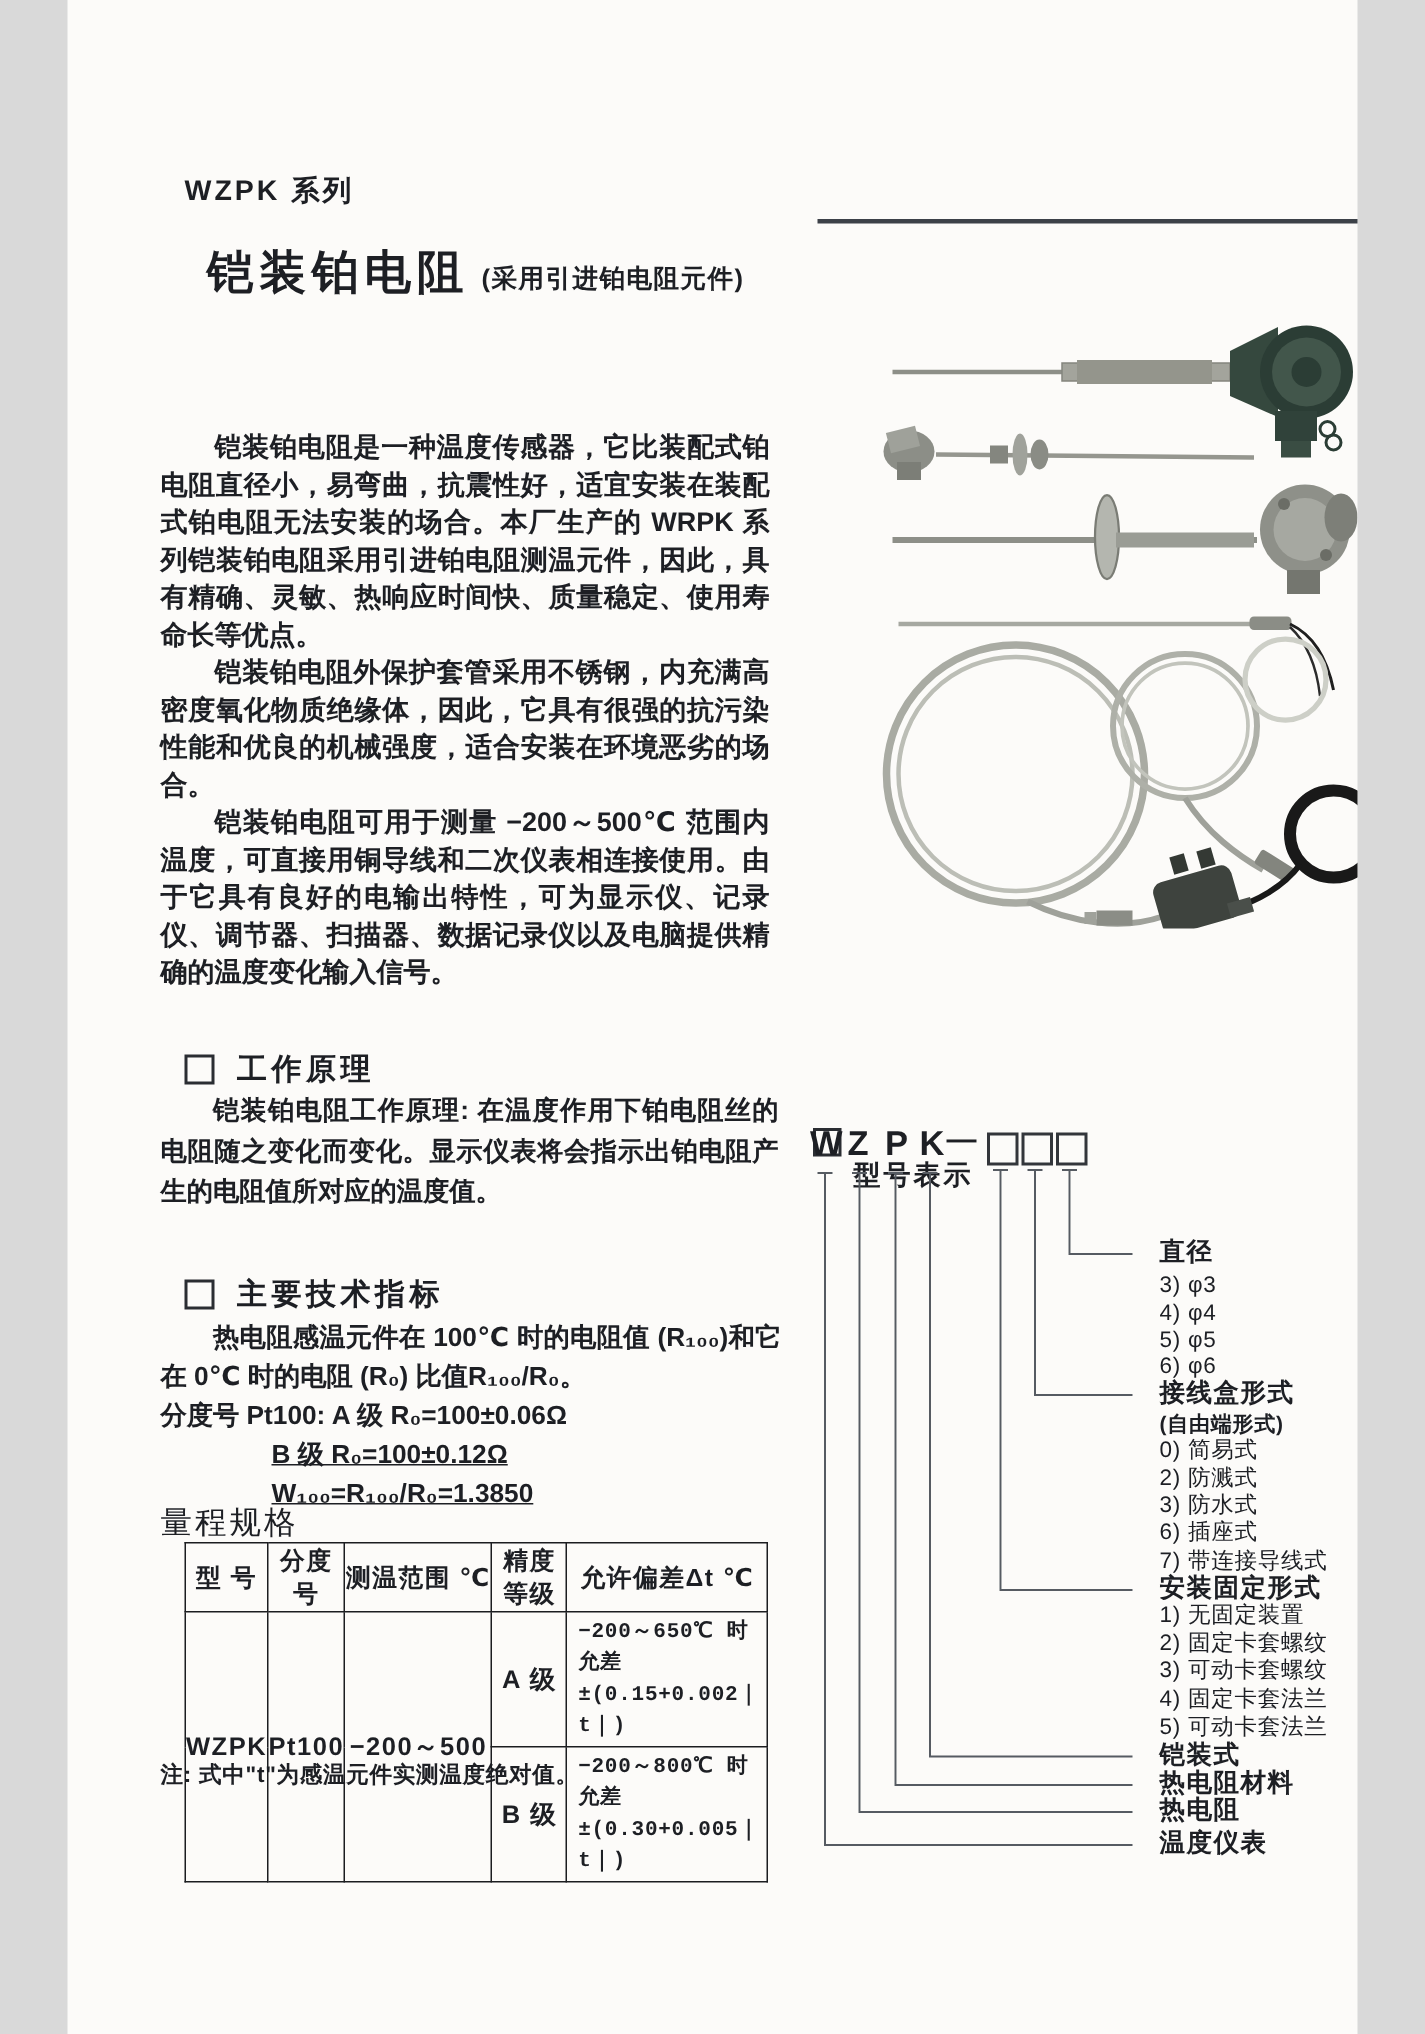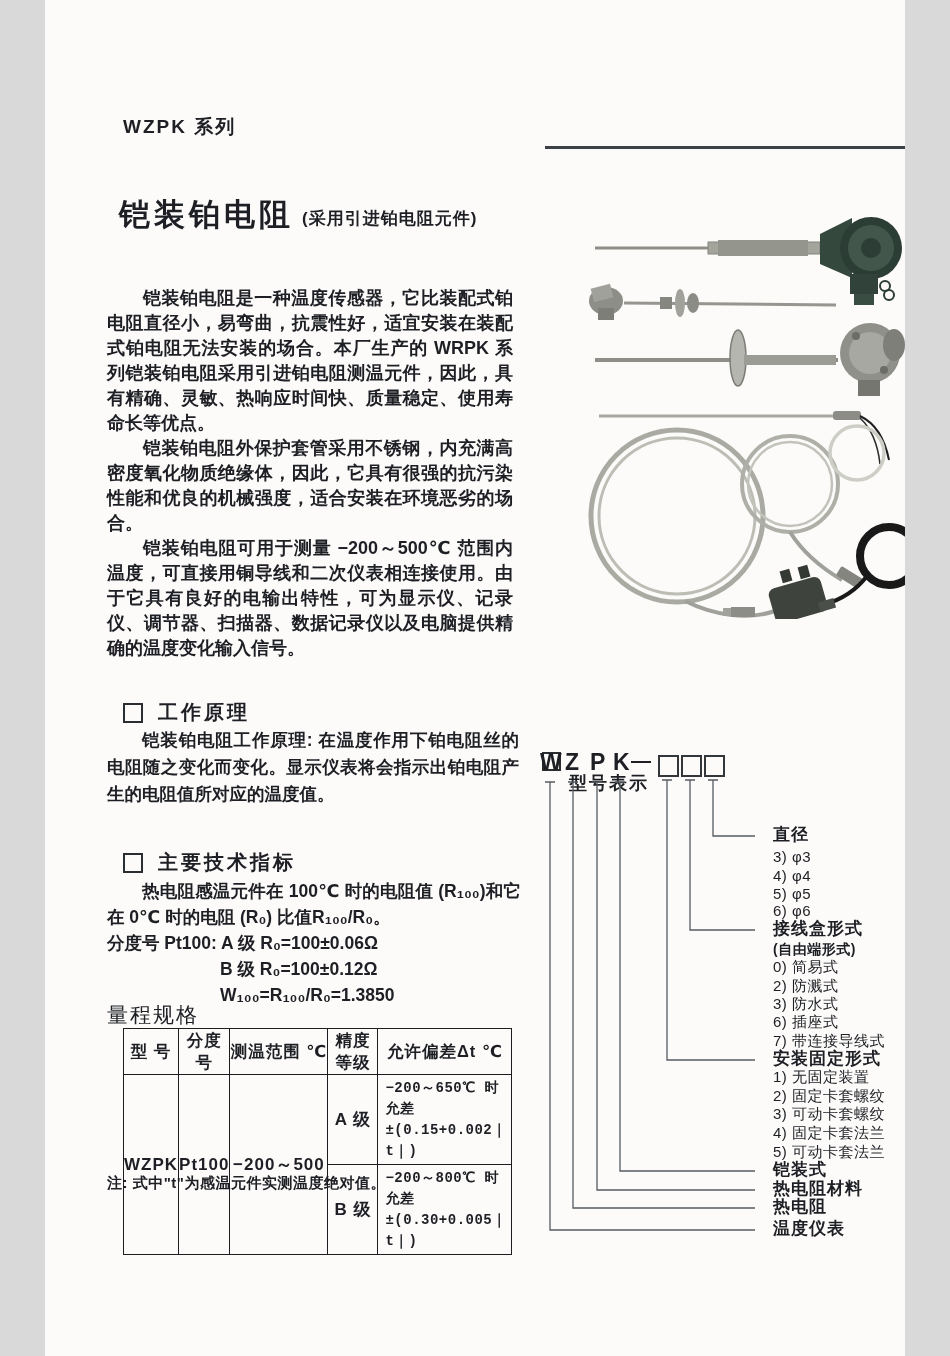--- a/index.html
+++ b/index.html
@@ -6,42 +6,42 @@
   #page{
     position:relative;width:860px;height:1356px;margin:0 auto;
     background:#fcfbf9;
     font-family:"Liberation Sans","DejaVu Sans",sans-serif;
     color:#1d1f24;overflow:hidden;
   }
   .abs{position:absolute;}
 
   
   .series-title{left:78px;top:114px;font-size:19px;font-weight:700;letter-spacing:2px;}
-  .main-title{left:74px;top:166px;display:flex;align-items:flex-end;gap:8px;margin-top:33px;}
+  .main-title{left:93px;top:166px;display:flex;align-items:flex-end;gap:8px;}
   .main-title .big{font-size:31px;font-weight:700;letter-spacing:4px;line-height:1;}
   .main-title .note{font-size:17px;font-weight:700;line-height:1;padding-bottom:3px;letter-spacing:1px;}
 
   .intro{left:62px;top:286px;width:406px;font-size:18px;line-height:25px;
          text-align:justify;font-weight:600;}
   .intro p{margin:0;text-indent:2em;}
 
   .sec-head{display:flex;align-items:center;gap:15px;}
   .sec-head .chk{width:16px;height:16px;border:2px solid #2a2d32;background:transparent;}
   .sec-head .lbl{font-size:20px;font-weight:700;letter-spacing:3px;}
 
   .wp-head{left:78px;top:699px;}
   .wp-body{left:62px;top:727px;width:412px;font-size:17.5px;line-height:27px;
            text-align:justify;font-weight:600;}
   .wp-body p{margin:0;text-indent:2em;}
 
   .tech-head{left:78px;top:849px;}
   .tech-body{left:62px;top:878px;width:414px;font-size:17.5px;line-height:26px;font-weight:600;}
   .tech-body .tintro{margin:0;text-indent:2em;text-align:justify;}
   .tech-body .frm{margin:0;}
-  .tech-body .frm.ind{margin-left:113px;}
+  .tech-body .frm.ind{margin-left:74px;text-decoration:underline;}
 
   .range-title{left:62px;top:1001px;font-size:21px;font-weight:400;letter-spacing:2px;}
 
   .spec-table{left:78px;top:1028px;border-collapse:collapse;table-layout:fixed;}
   .spec-table td{border:1.6px solid #1b1d20;padding:0;vertical-align:middle;
                  text-align:center;font-weight:600;}
   .spec-table .hd{font-size:16.5px;font-weight:700;letter-spacing:1px;}
   .spec-table .cell{font-size:17px;letter-spacing:1px;}
   .spec-table .tol{text-align:left;padding:3px 4px 2px 7px;font-size:14px;
                    line-height:21px;letter-spacing:0.5px;font-family:Liberation Mono, monospace;}

